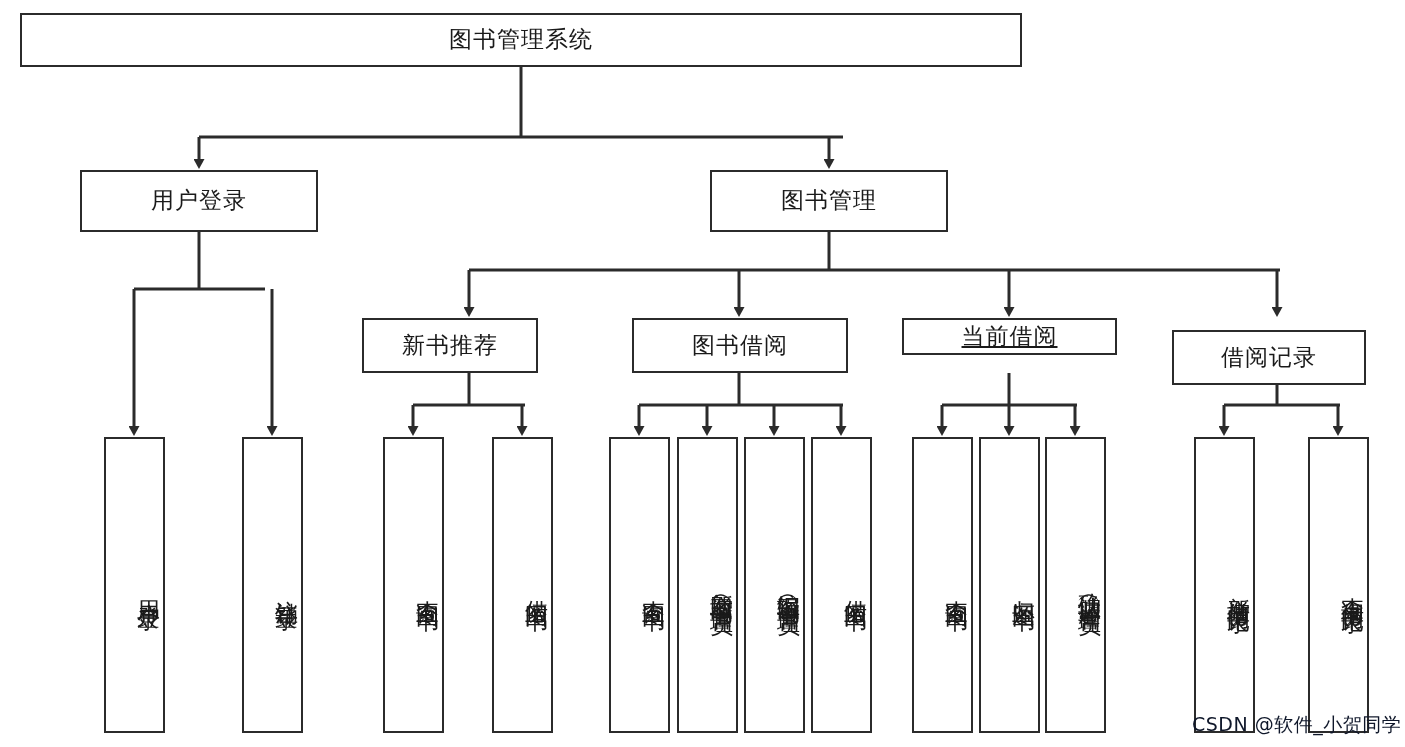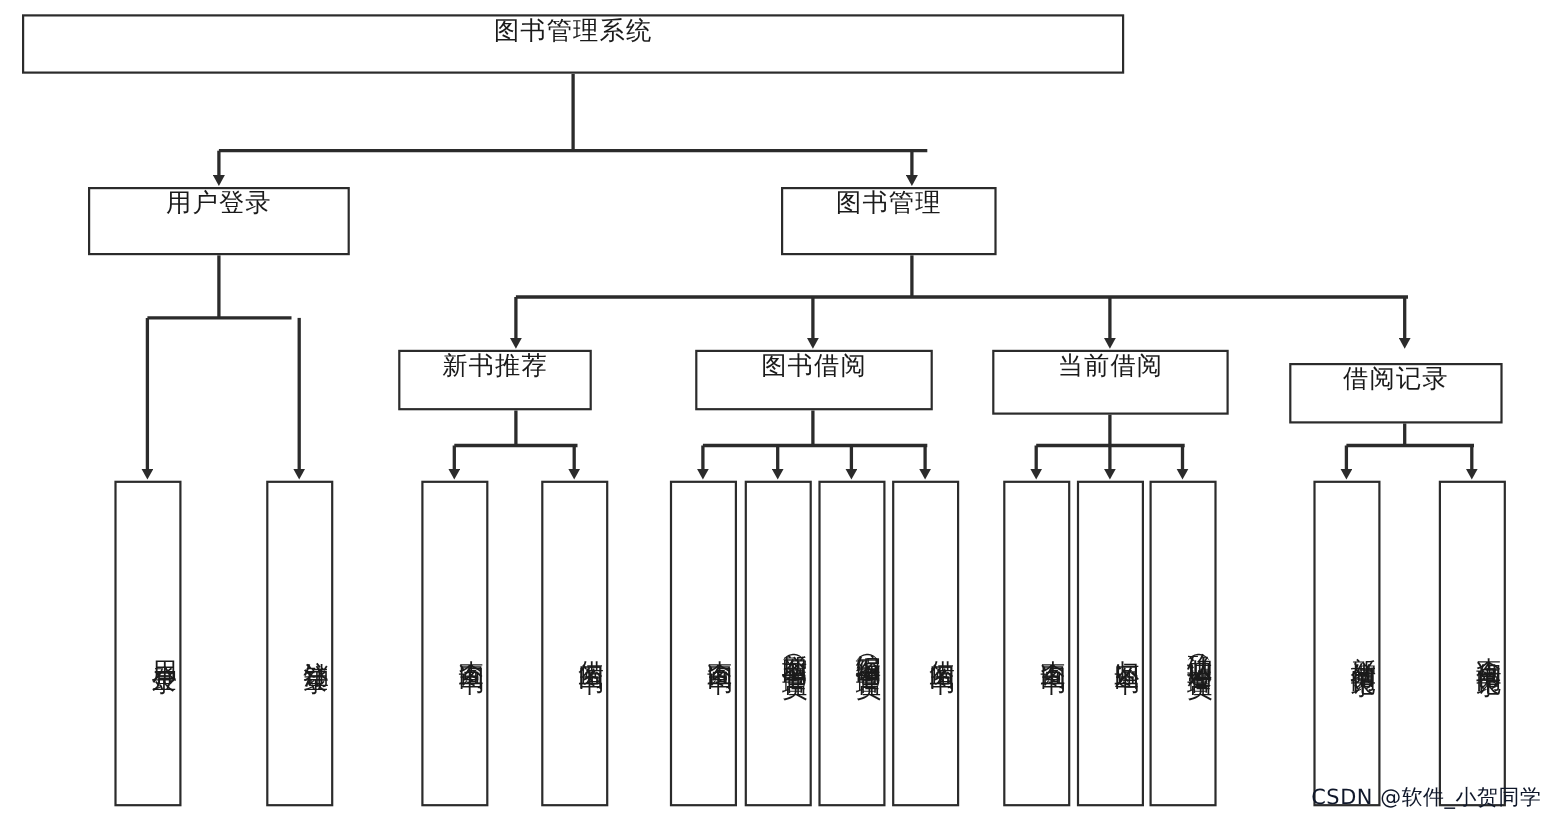--- a/index.html
+++ b/index.html
@@ -16,20 +16,21 @@
     height: 747px;
     background: #ffffff;
     overflow: hidden;
   }
   .node {
     position: absolute;
     box-sizing: border-box;
     background: #ffffff;
     border: 2px solid #2b2b2b;
     display: flex;
+    align-items: center;
     justify-content: center;
     color: #1a1a1a;
   }
   .node-h {
     font-size: 23px;
     letter-spacing: 1px;
     line-height: 1.2;
     white-space: nowrap;
   }
   .node-v {
@@ -122,31 +123,31 @@
     </g>
   </svg>
 
   <div class="node node-h" style="left:20px; top:13px; width:1002px; height:54px;">
     <span>图书管理系统</span>
   </div>
 
   <div class="node node-h" style="left:80px; top:170px; width:238px; height:62px;">
     <span>用户登录</span>
   </div>
-  <div class="node node-h" style="left:710px; top:170px; width:196px; height:62px;">
+  <div class="node node-h" style="left:710px; top:170px; width:238px; height:62px;">
     <span>图书管理</span>
   </div>
 
   <div class="node node-h" style="left:362px; top:318px; width:176px; height:55px;">
     <span>新书推荐</span>
   </div>
   <div class="node node-h" style="left:632px; top:318px; width:216px; height:55px;">
     <span>图书借阅</span>
   </div>
-  <div class="node node-h" style="left:902px; top:318px; width:215px; height:59px;">
+  <div class="node node-h" style="left:902px; top:318px; width:215px; height:37px;text-decoration:underline;">
     <span>当前借阅</span>
   </div>
   <div class="node node-h" style="left:1172px; top:330px; width:194px; height:55px;">
     <span>借阅记录</span>
   </div>
 
   <div class="node node-v" style="left:104px; top:437px; width:61px; height:296px;">
     <span class="vtext">用户登录</span>
   </div>
   <div class="node node-v" style="left:242px; top:437px; width:61px; height:296px;">

